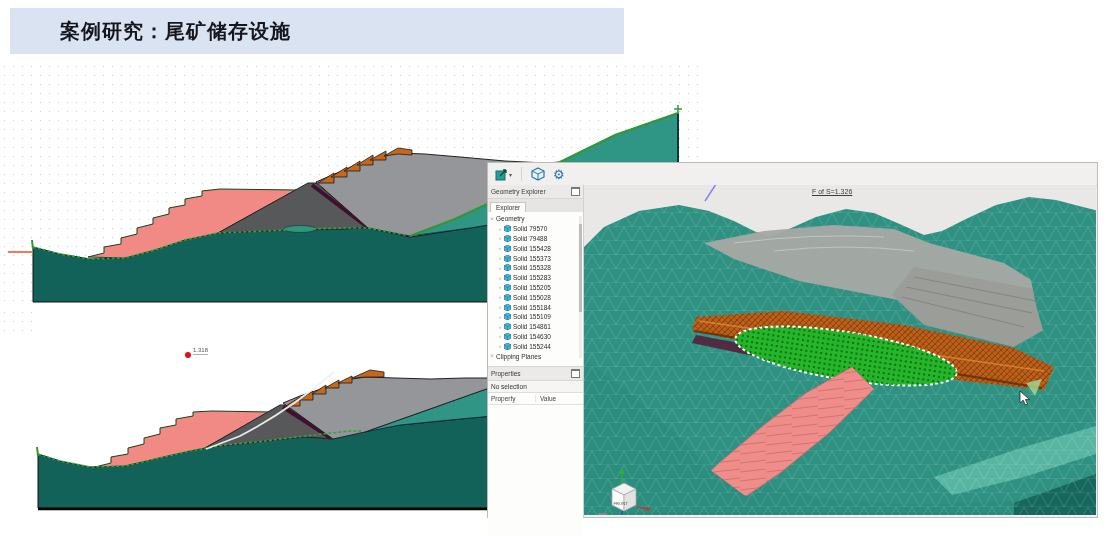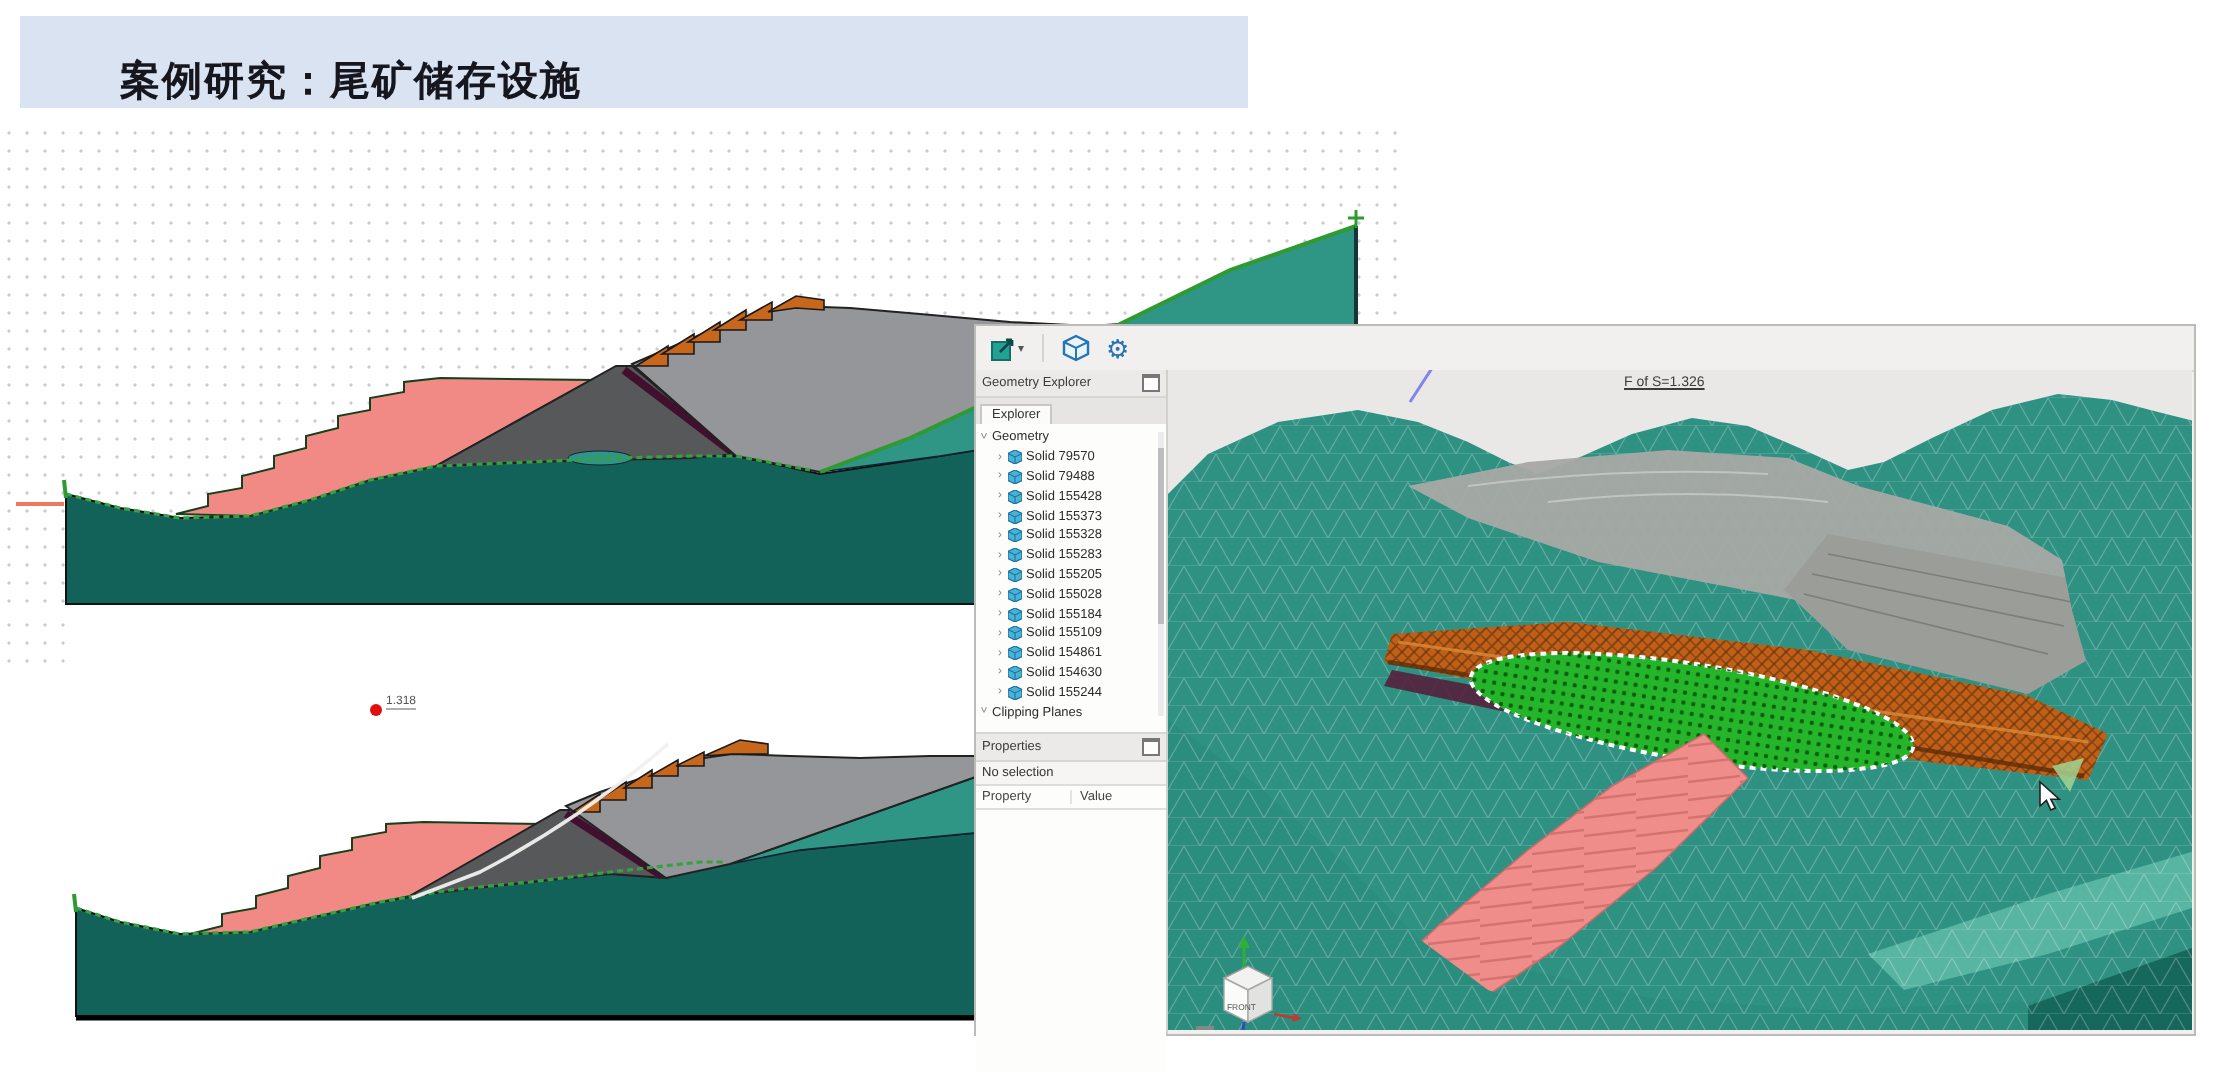--- a/index.html
+++ b/index.html
@@ -1,20 +1,20 @@
 <!DOCTYPE html>
 <html><head>
 <meta charset="utf-8">
 <style>
   html,body{margin:0;padding:0;background:#fff;}
   .slide{position:relative;width:1116px;height:536px;background:#ffffff;overflow:hidden;
          font-family:"Liberation Sans", sans-serif;}
 
   
-  .banner{position:absolute;left:10px;top:8px;width:614px;height:46px;display:flex;align-items:flex-end;}
+  .banner{position:absolute;left:10px;top:8px;width:614px;height:46px;display:flex;align-items:center;}
   .banner h1{margin:0 0 0 50px;font-family:"Liberation Serif", serif;font-weight:bold;
              font-size:20px;color:#16161f;letter-spacing:1px;}
 
   
   .grid-bg{background-image:radial-gradient(circle,#c7ccd6 0.7px, rgba(0,0,0,0) 0.9px);
            background-size:9px 9px;background-color:#ffffff;}
   .sec-top{position:absolute;left:0;top:62px;width:700px;height:246px;z-index:1;}
   .sec-bot{position:absolute;left:0;top:308px;width:520px;height:206px;background:#fff;z-index:1;}
   .grid-remnant{position:absolute;left:0;top:0;width:36px;height:28px;}
   .sec-top svg,.sec-bot svg{position:absolute;left:0;top:0;}

